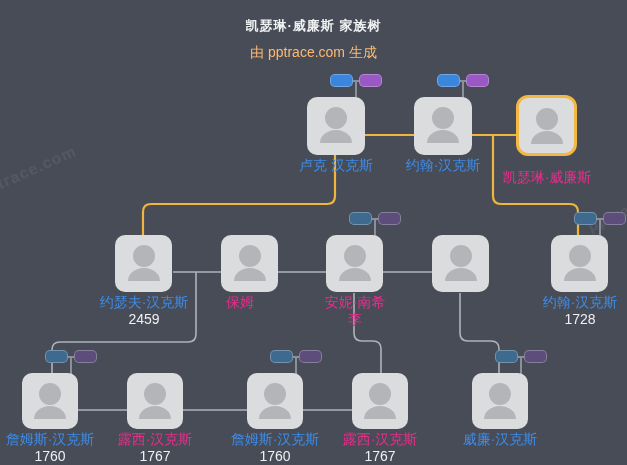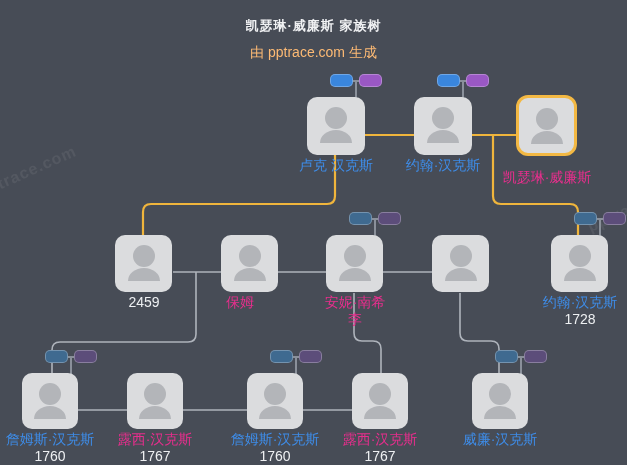--- a/index.html
+++ b/index.html
@@ -203,20 +203,21 @@
 <div class="label" style="left:276px;top:157px;">
   <div class="nm blue">卢克 汉克斯</div>
 </div>
 <div class="label" style="left:383px;top:157px;">
   <div class="nm blue">约翰·汉克斯</div>
 </div>
 <div class="label" style="left:487px;top:157px;margin-top:12px;">
   <div class="nm pink">凯瑟琳·威廉斯</div>
 </div>
 <div class="label" style="left:84px;top:294px;">
+  <div class="nm blue">约瑟夫·汉克斯</div>
   <div class="yr">2459</div>
 </div>
 <div class="label" style="left:180px;top:294px;">
   <div class="nm pink">保姆</div>
 </div>
 <div class="label" style="left:295px;top:294px;">
   <div class="nm pink">安妮·南希</div>
   <div class="nm pink">李</div>
 </div>
 <div class="label" style="left:520px;top:294px;">

